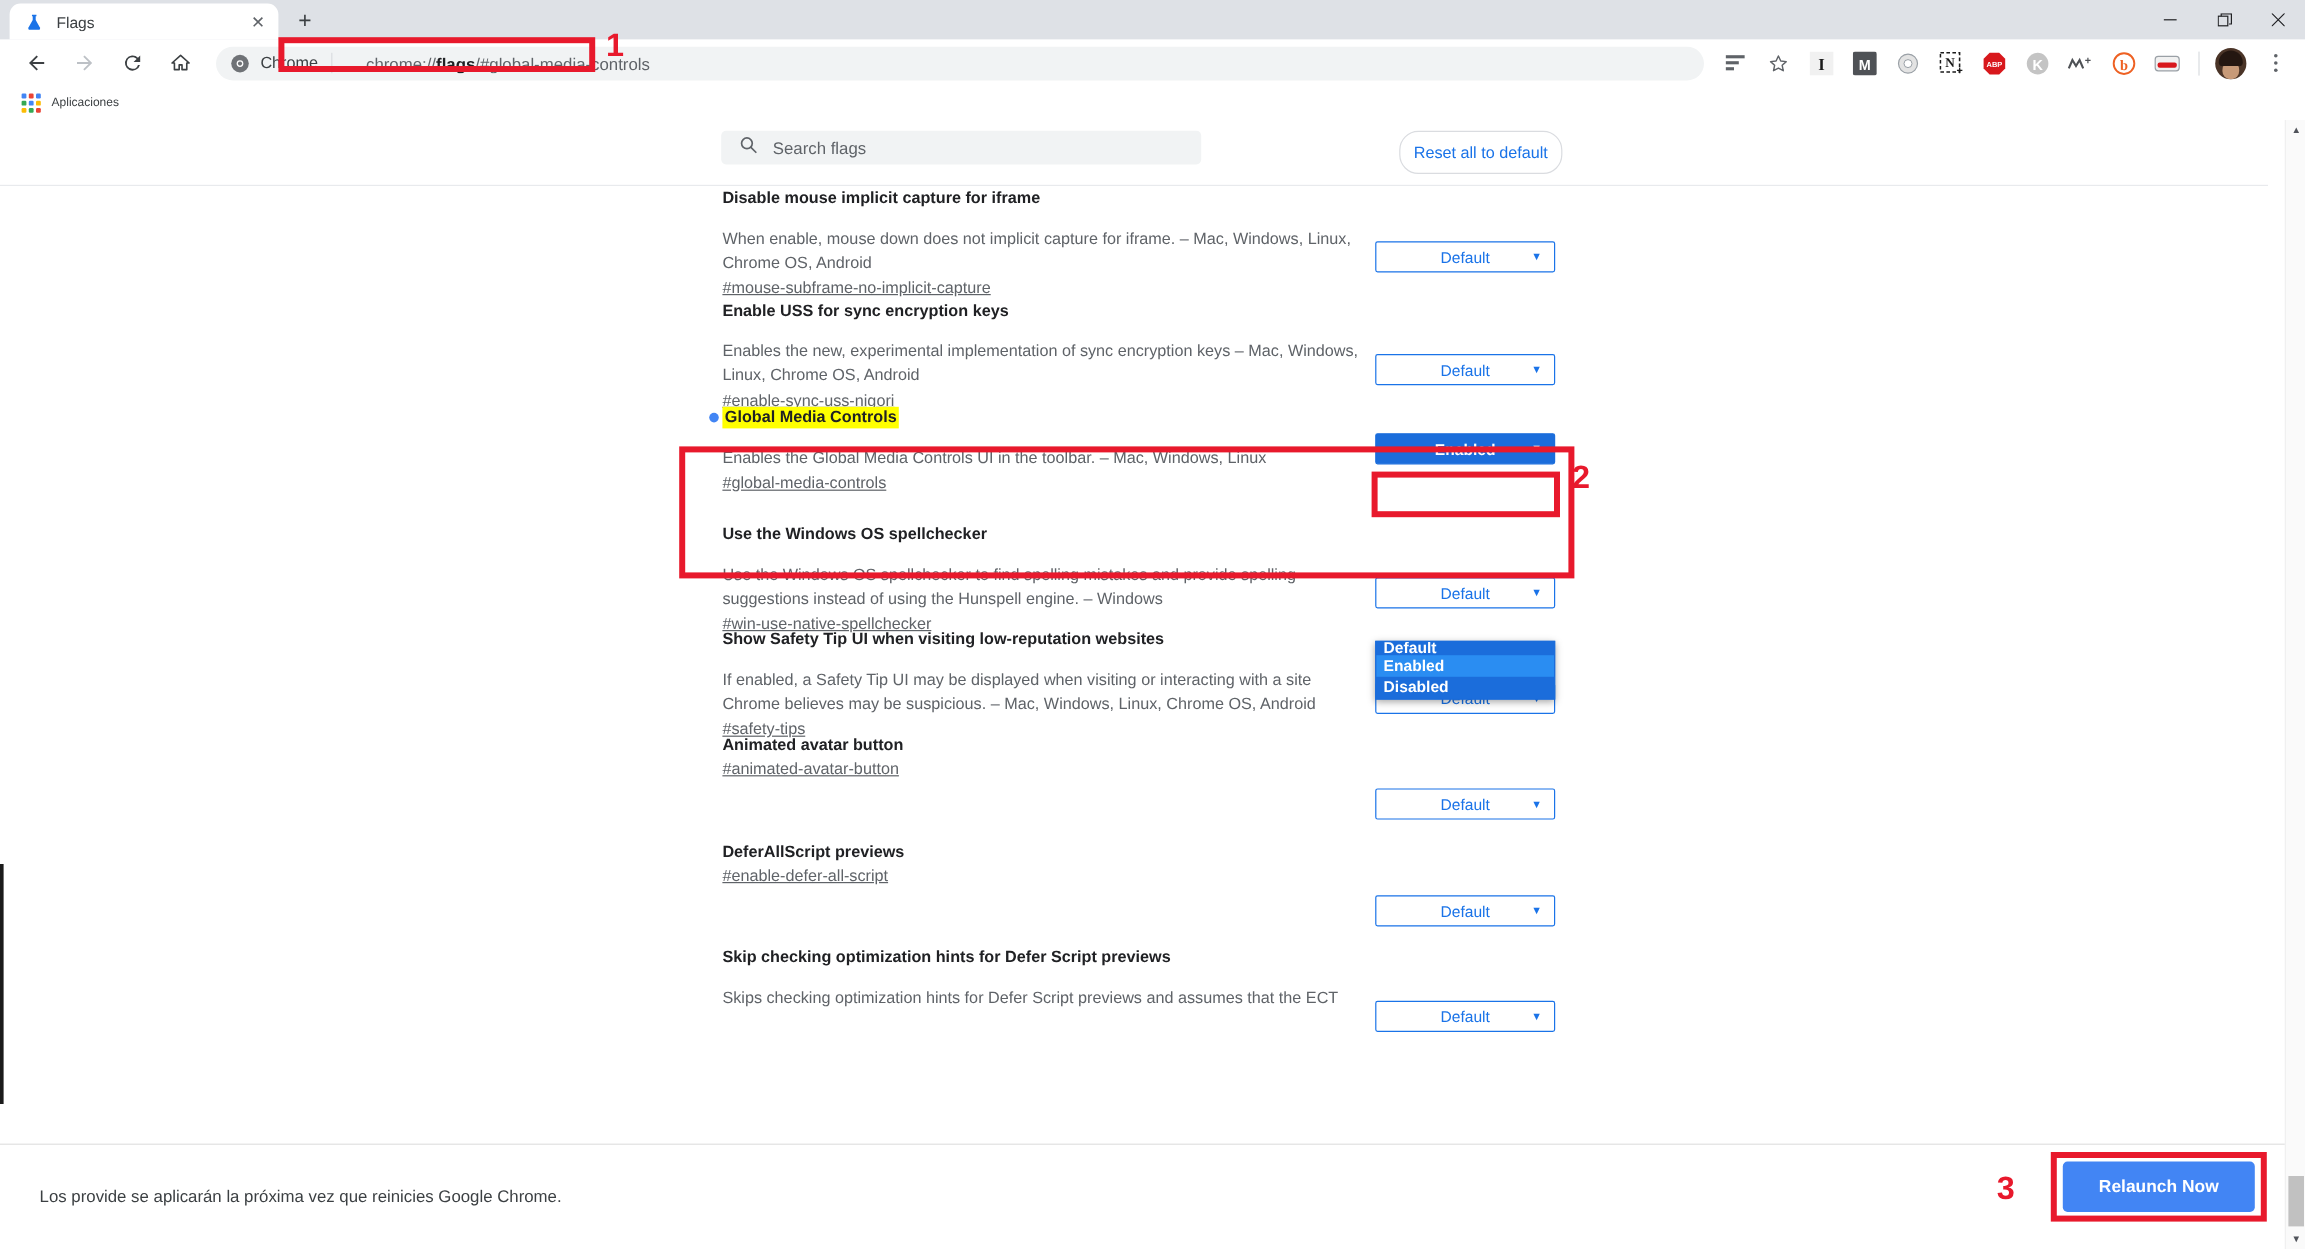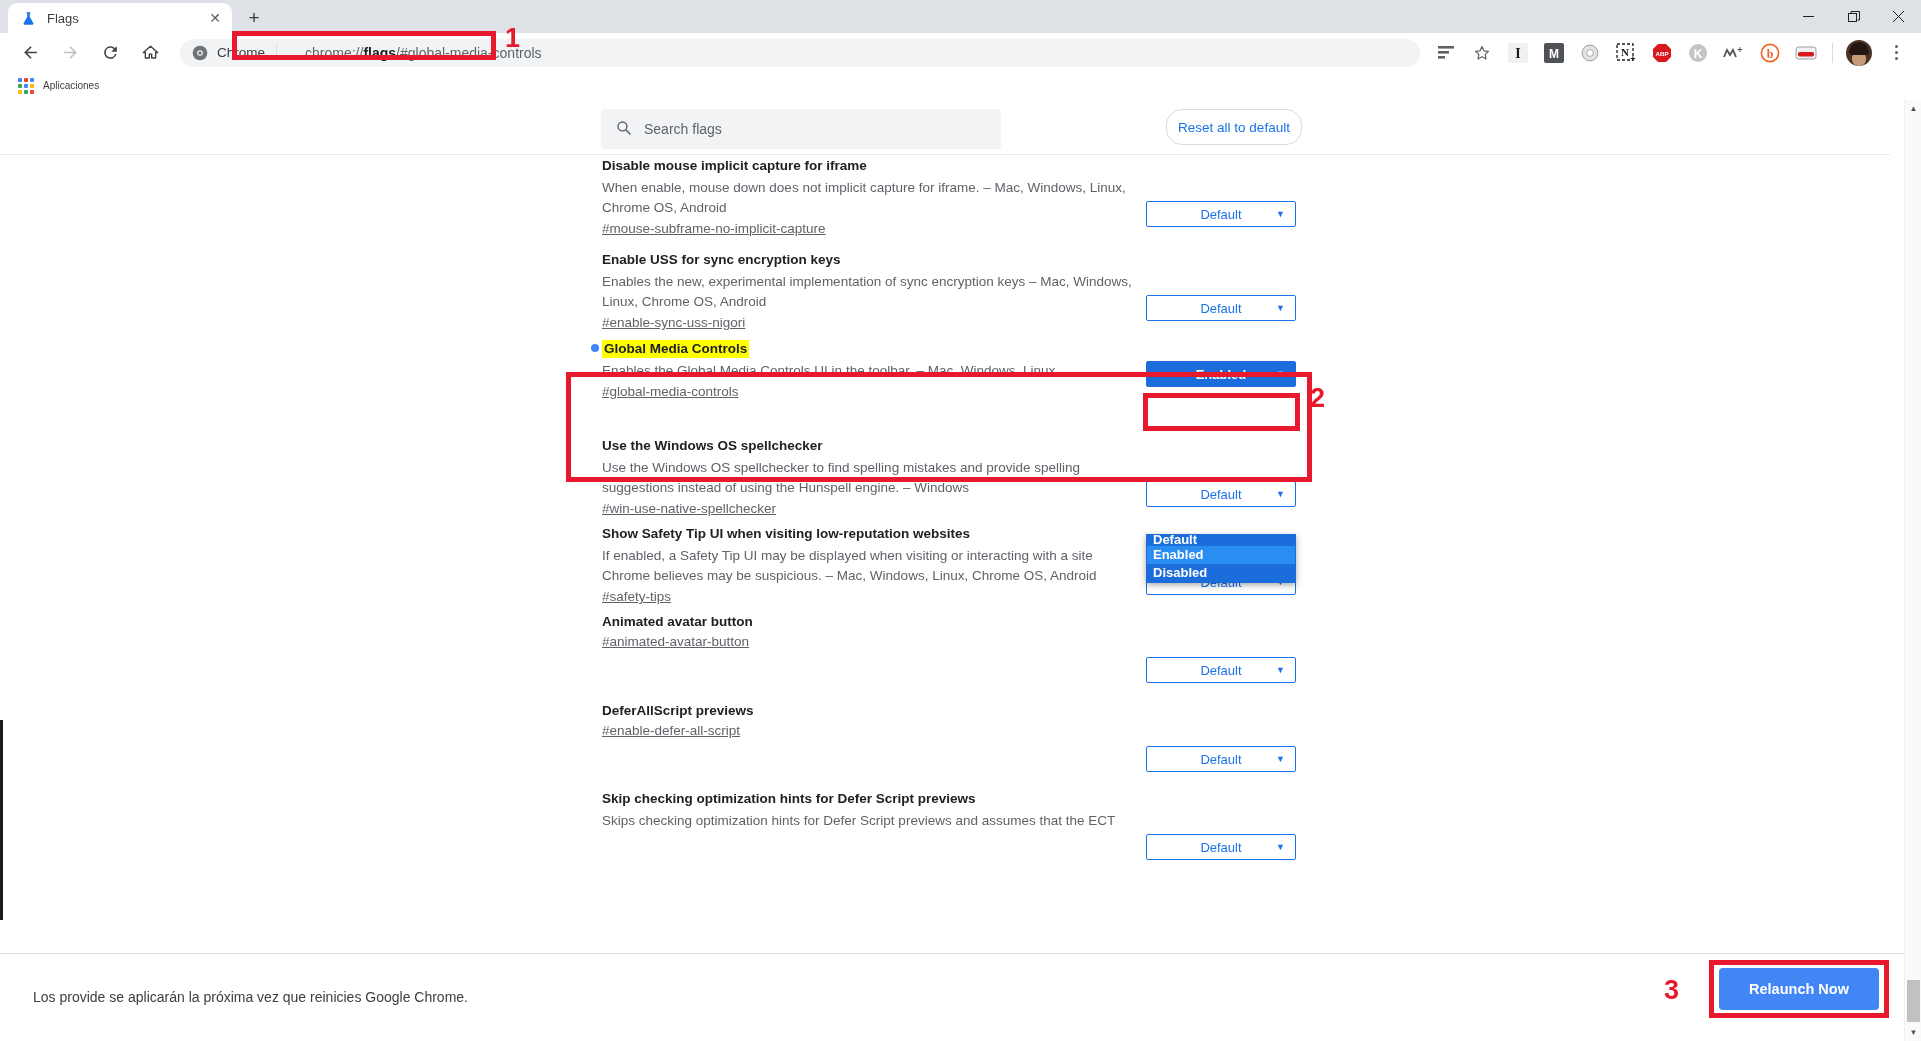--- a/index.html
+++ b/index.html
@@ -149,21 +149,21 @@
     overflow: hidden;
   }
   .page-edge-left {
     position: absolute; left: 0; top: 620px; width: 3px; height: 200px; background: #1b1b1b;
   }
   .searchrow {
     position: absolute; left: 0; top: 0; width: 1890px; height: 55px;
     border-bottom: 1px solid #e8eaed;
   }
   .search-box {
-    position: absolute; left: 601px; top: 9px; width: 400px; height: 40px;
+    position: absolute; left: 601px; top: 9px; width: 400px; height: 28px;
     background: #f1f3f4; border-radius: 4px;
     display: flex; align-items: center; padding-left: 14px;
   }
   .search-ph { font-size: 14px; color: #5f6368; margin-left: 12px; }
   .reset-btn {
     position: absolute; left: 1166px; top: 9px; width: 136px; height: 36px;
     border: 1px solid #dadce0; border-radius: 16px;
     background: #ffffff;
     display: flex; align-items: center; justify-content: center;
     font-size: 13.5px; color: #1a73e8; font-weight: 500;
@@ -175,21 +175,21 @@
   .flag-name {
     font-size: 13.5px; color: #202124; font-weight: 700; line-height: 18px;
     display: inline-block;
   }
   .flag-name.hl { background: #ffff00; padding: 0 2px; }
   .flag-dot {
     position: absolute; left: -11px; top: 5px;
     width: 8px; height: 8px; border-radius: 50%; background: #4285f4;
   }
   .flag-desc {
-    font-size: 13.5px; color: #5f6368; line-height: 20px; margin-top: 3px;
+    font-size: 13.5px; color: #5f6368; line-height: 20px; margin-top: 15px;
   }
   .flag-anchor {
     font-size: 13.5px; color: #5f6368; text-decoration: underline; line-height: 20px;
     display: inline-block; margin-top: 1px;
   }
   .flag-select {
     position: absolute; left: 1146px;
     width: 150px; height: 26px;
     border: 1px solid #1a73e8; border-radius: 2px;
     background: #ffffff;

